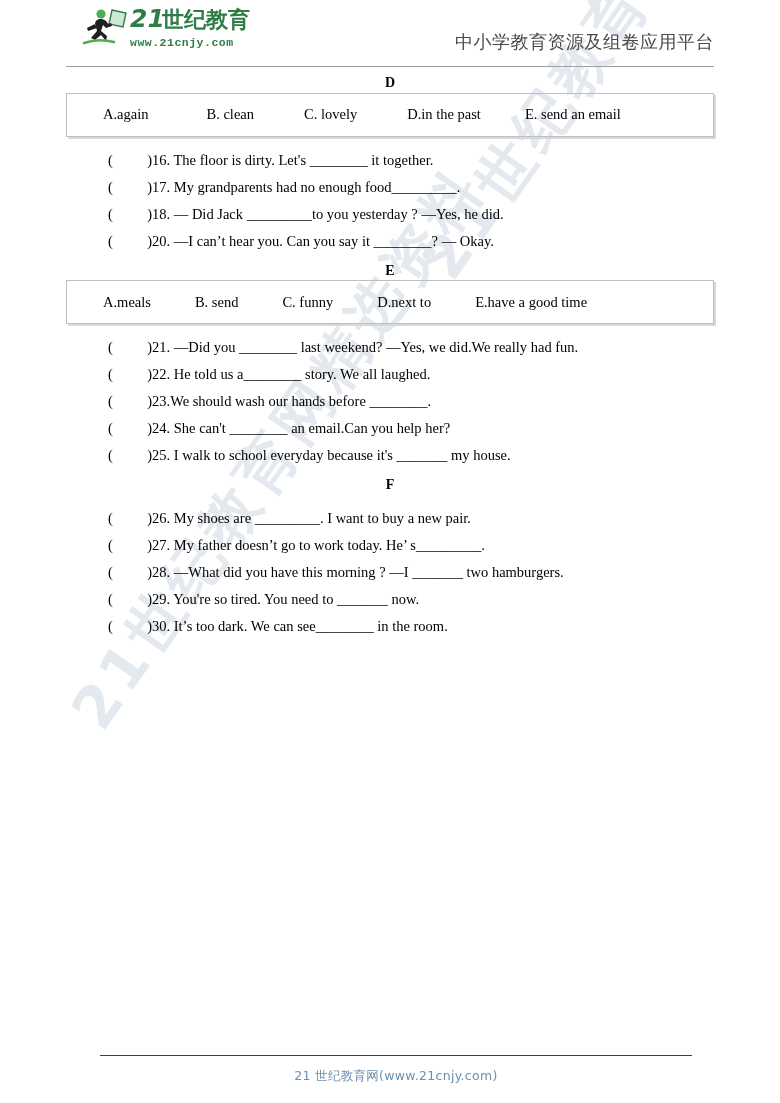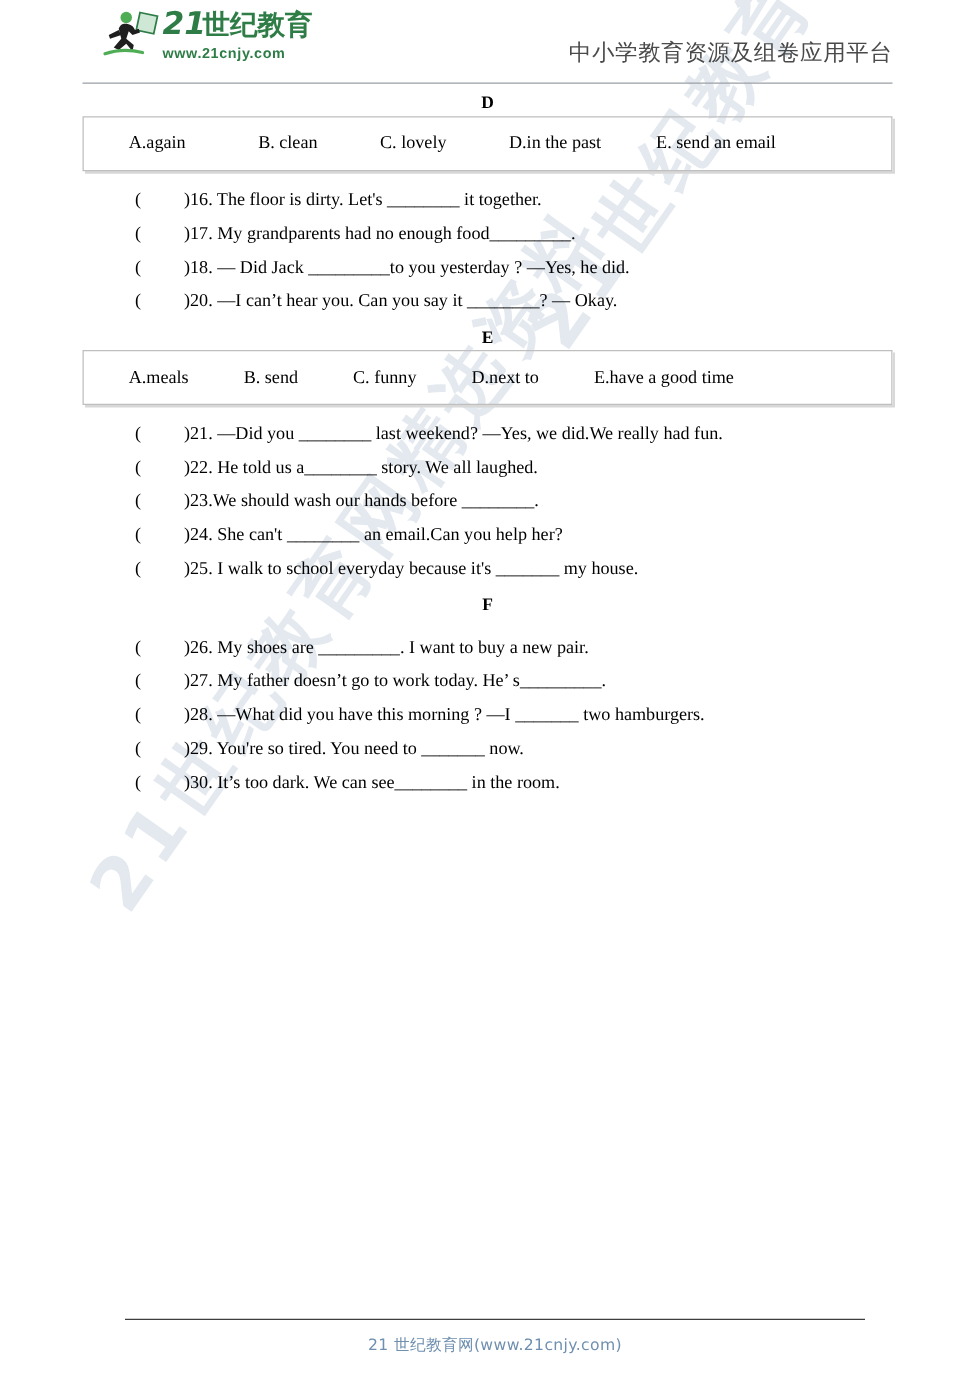--- a/index.html
+++ b/index.html
@@ -70,21 +70,21 @@
     margin-left: 16px;
   }
   .logo-mark { width: 46px; height: 42px; flex: 0 0 auto; }
   .logo-words { margin-left: 2px; }
   .logo-cn {
     display: block;
     line-height: 1;
   }
   .logo-url {
     display: block;
-    font-family: Liberation Sans, sans-serif;
+    font-family: Liberation Mono, monospace;
     font-weight: 700;
     font-size: 11.5px;
     letter-spacing: 0.5px;
     color: #2e7d46;
     margin-top: 1px;
   }
   .header-right {
     font-family: Liberation Serif, serif;
     font-size: 18px;
     color: #4a4a4a;

